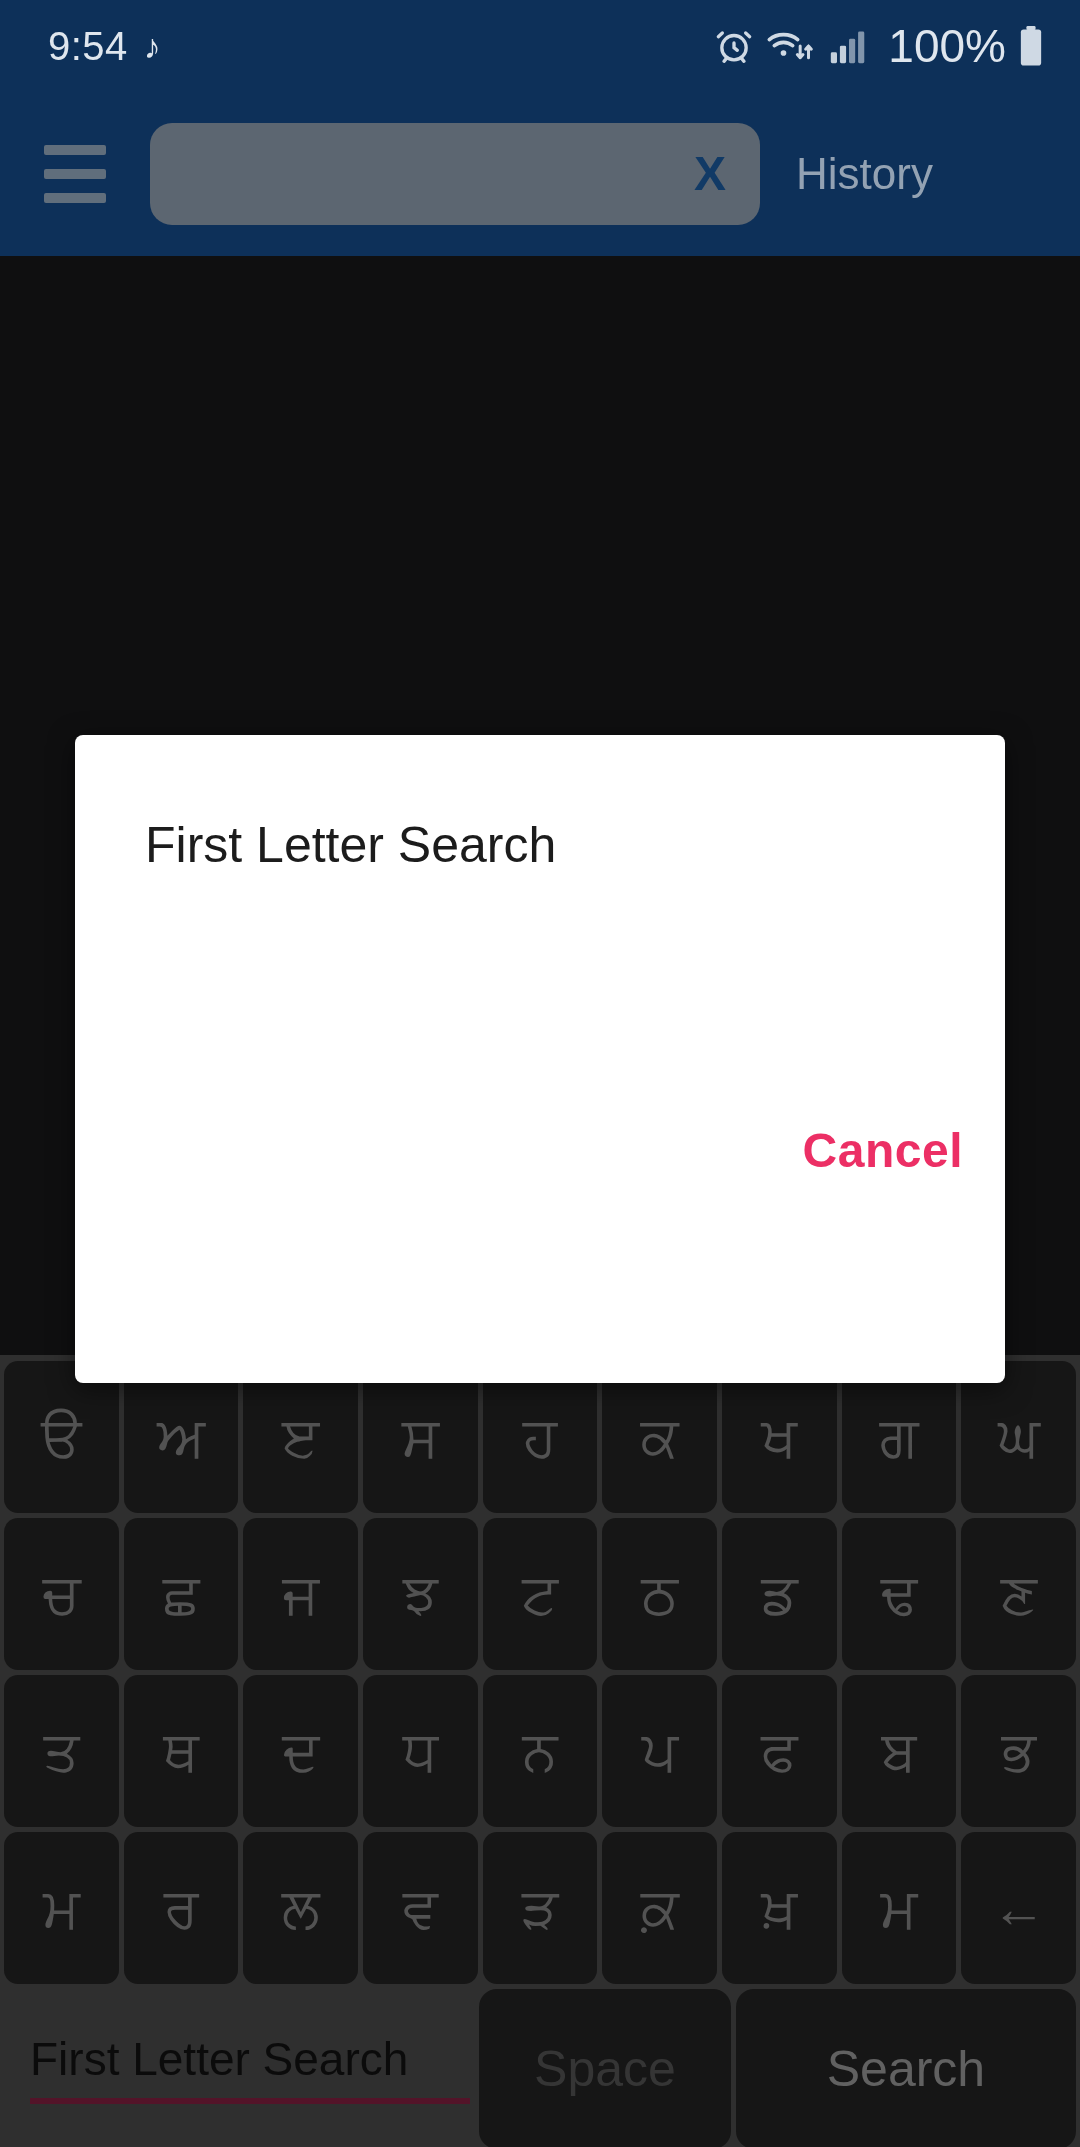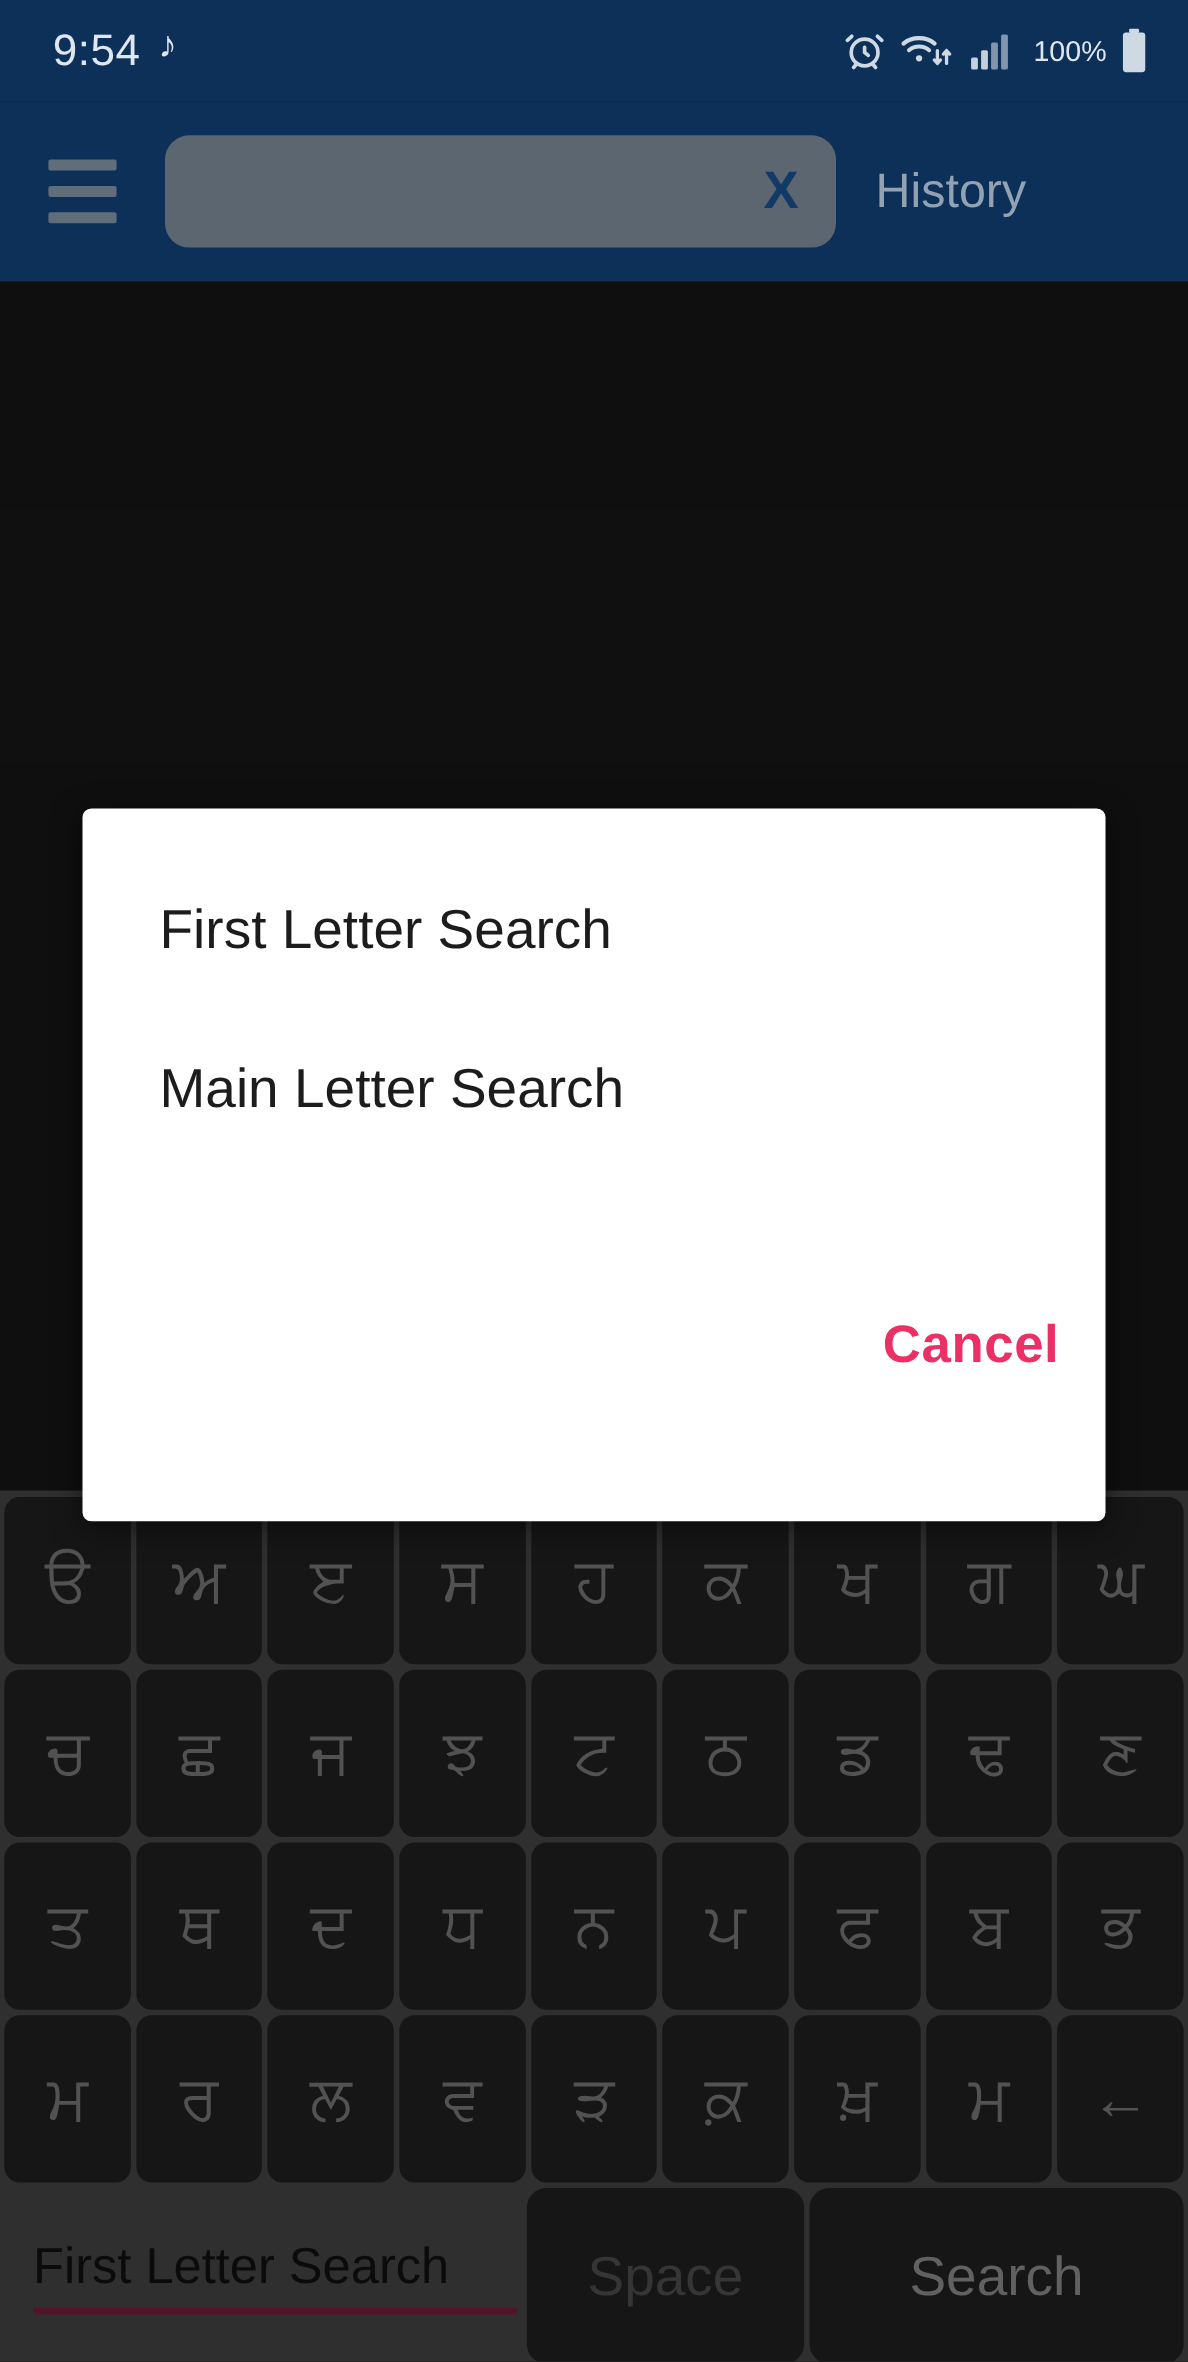--- a/index.html
+++ b/index.html
@@ -24,32 +24,32 @@
   #status-bar {
     position: absolute;
     left: 0; top: 0;
     width: 1080px; height: 92px;
     background: #0d3059;
     display: flex;
     align-items: center;
     justify-content: space-between;
     padding: 0 36px 0 48px;
   }
-  .sb-left { display: flex; align-items: flex-start; gap: 16px; }
+  .sb-left { display: flex; align-items: center; gap: 16px; }
   .sb-clock {
     color: #dfe6ee;
     font-size: 40px;
     letter-spacing: 0.5px;
   }
   .sb-note { color: #dfe6ee; font-size: 34px; line-height: 1; }
   .sb-right { display: flex; align-items: center; gap: 12px; }
   .sb-right svg { display: block; }
   .sb-battery-text {
     color: #dfe6ee;
-    font-size: 26px;
+    font-size: 46px;
     margin-left: 6px;
   }
 
   
   #app-bar {
     position: absolute;
     left: 0; top: 92px;
     width: 1080px; height: 164px;
     background: #0d3059;
     display: flex;
@@ -330,20 +330,19 @@
       </div>
       <div class="kb-wide-key" id="space-key">Space</div>
       <div class="kb-wide-key" id="search-key">Search</div>
     </div>
   </div>
 
   <div id="dialog-scrim"></div>
   <div id="dialog">
     <div id="dialog-list">
       <div class="dialog-item">First Letter Search</div>
-      <div class="dialog-item">Main Letter Search</div>
     </div>
     <div id="dialog-actions">
       <div id="cancel-button">Cancel</div>
     </div>
   </div>
 
 </div>
 
 </body></html>

